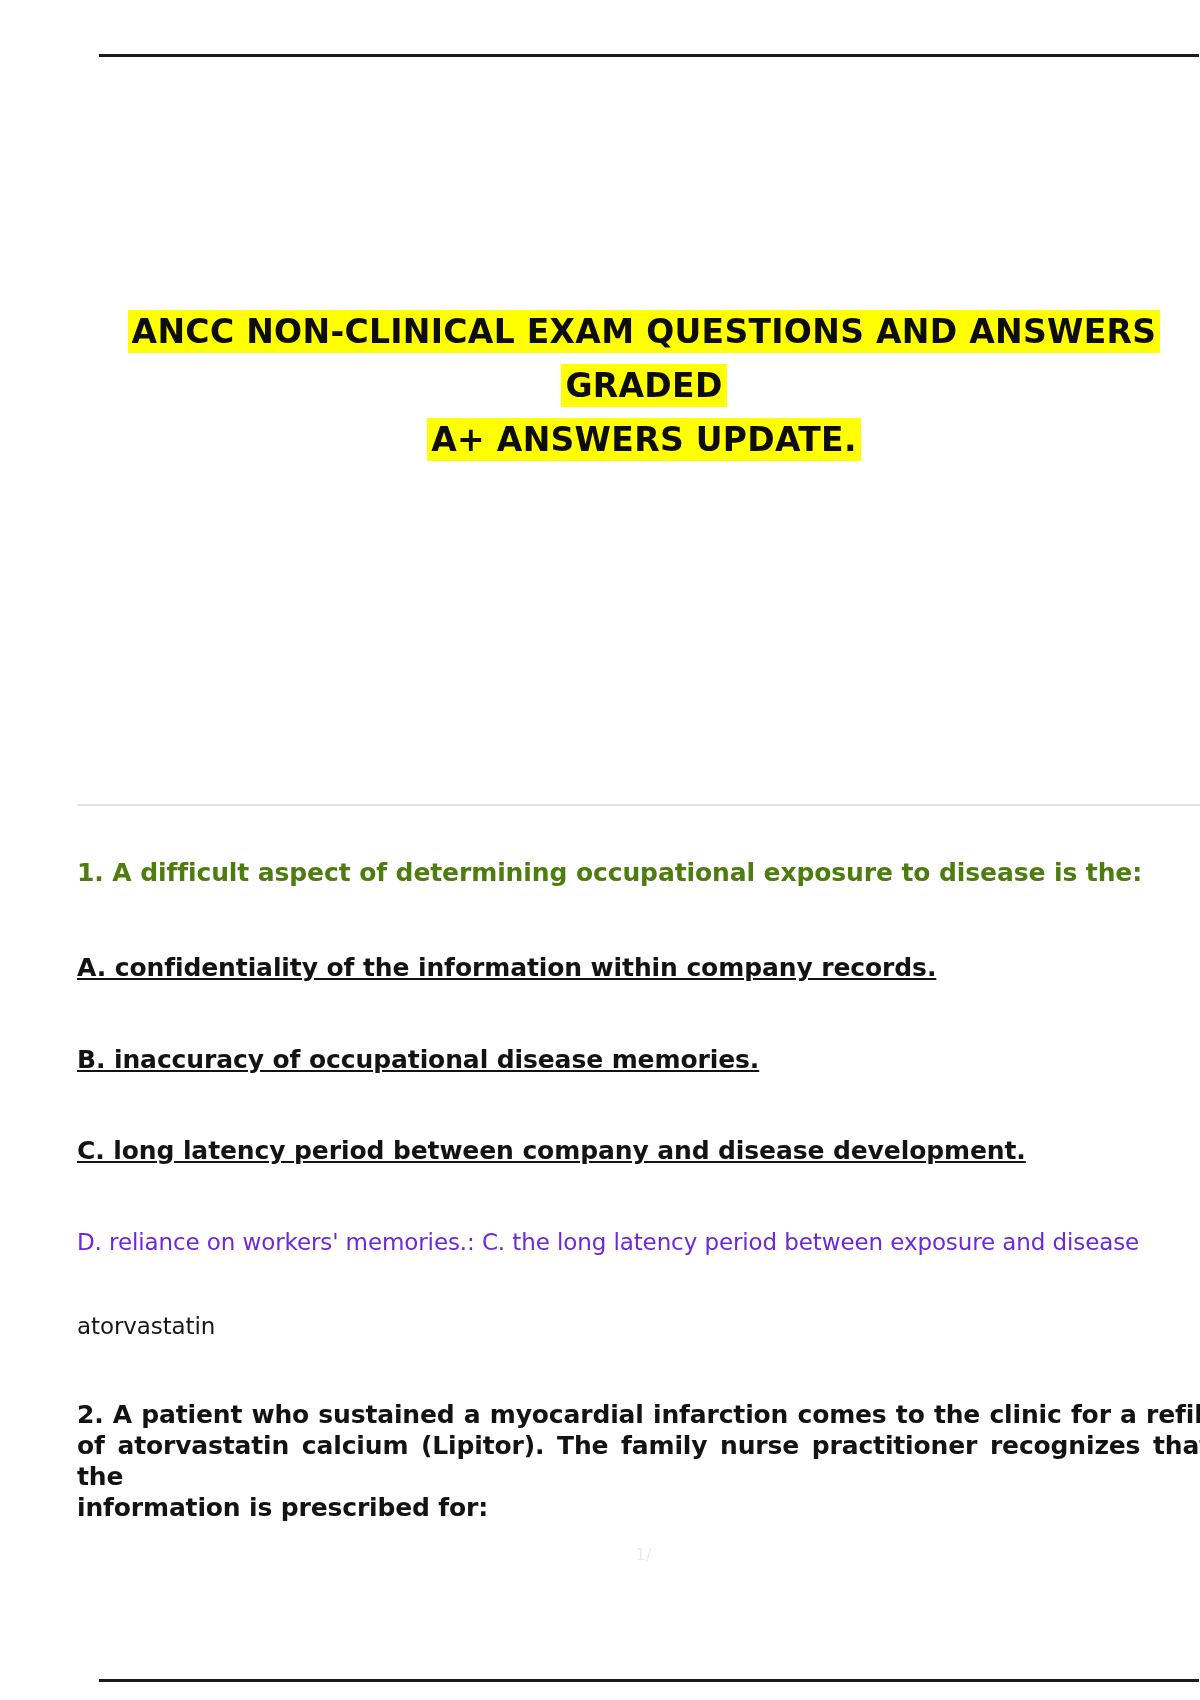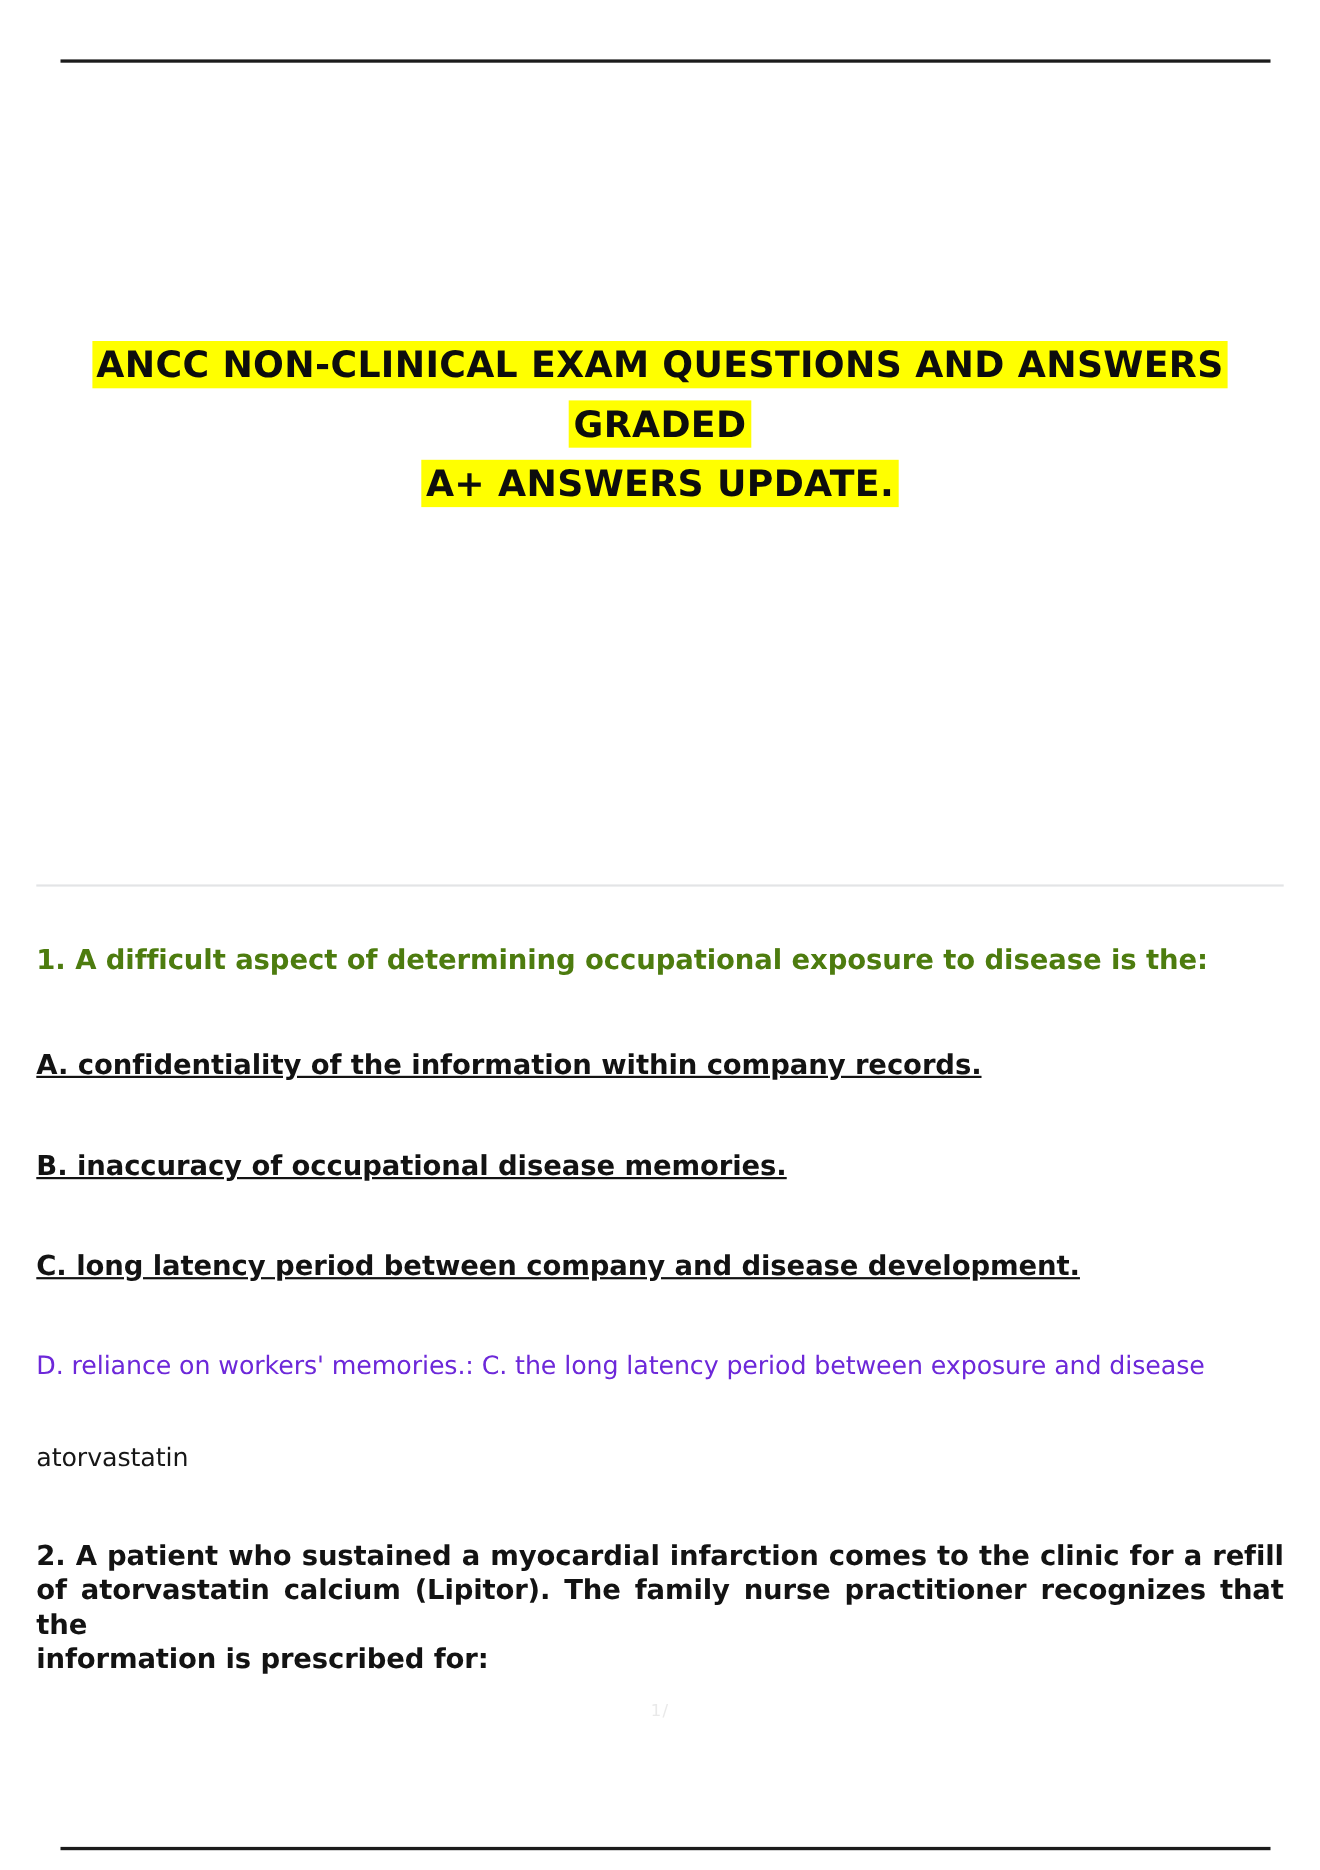--- a/index.html
+++ b/index.html
@@ -13,20 +13,21 @@
     position: relative;
     font-family: "DejaVu Sans", sans-serif;
     color: #111111;
     overflow: hidden;
   }
 
   .page {
     position: absolute;
     inset: 0;
     background: #ffffff;
+    margin-left: 44px;
   }
 
   
   .rule-top {
     position: absolute;
     left: 55px;
     top: 54px;
     width: 1100px;
     height: 3px;
     background: #1b1b1b;

